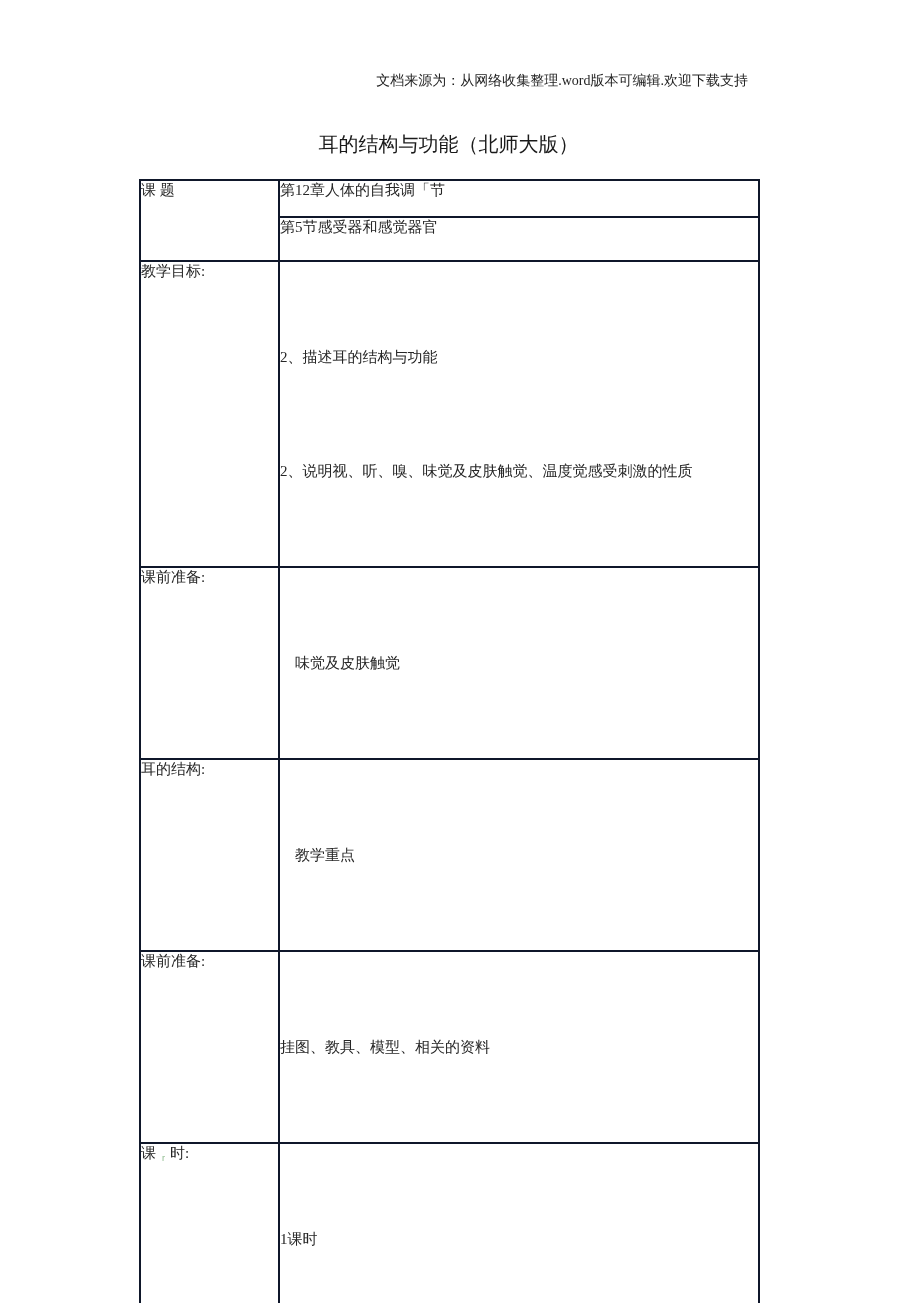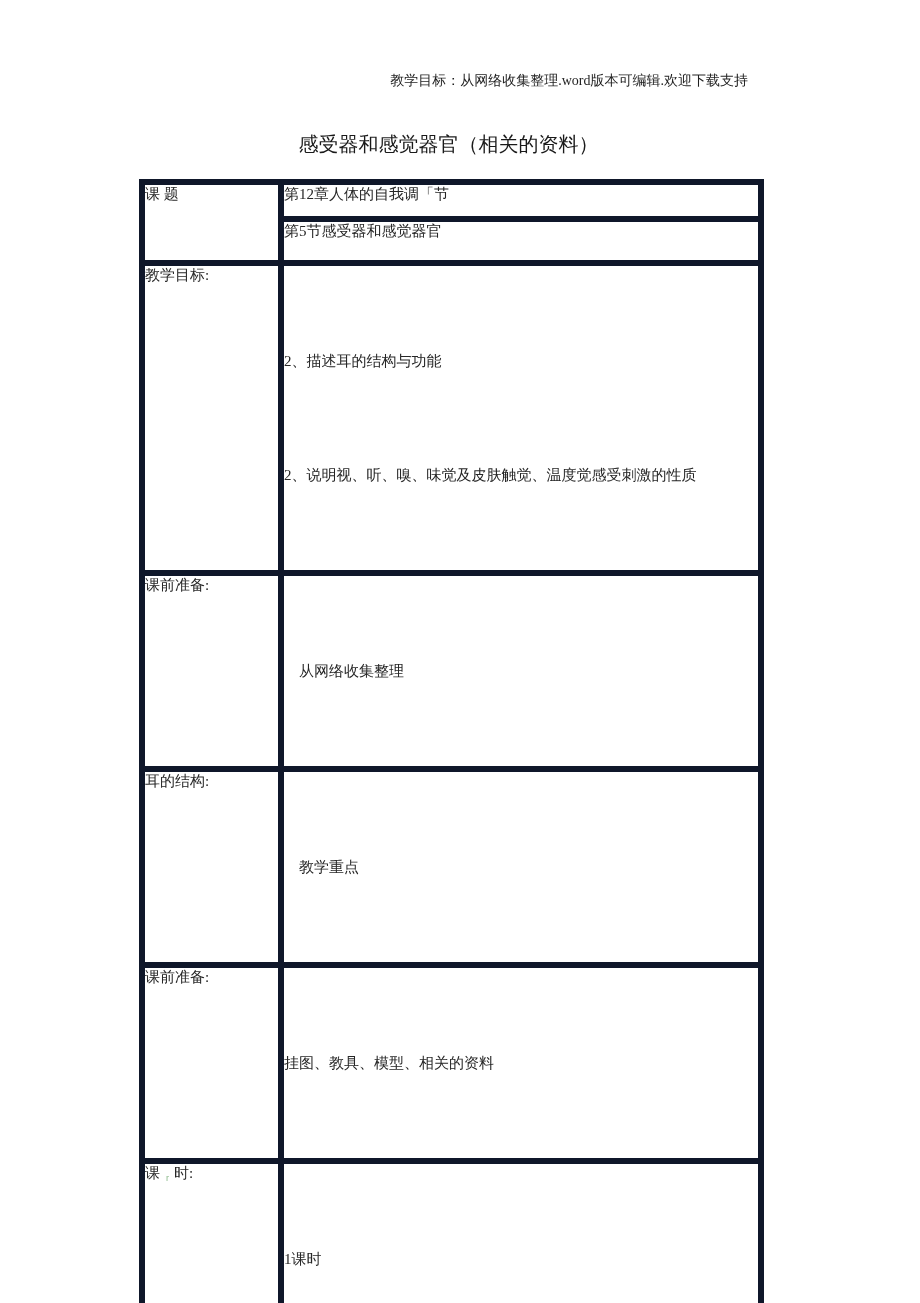--- a/index.html
+++ b/index.html
@@ -25,21 +25,21 @@
   }
   table.lesson{
     position:absolute;left:139px;top:179px;
     width:619px;
     border-collapse:collapse;
     table-layout:fixed;
     font-size:15px;
     color:#262626;
   }
   table.lesson td{
-    border:6px solid #0f172a;
+    border:2px solid #0f172a;
     vertical-align:top;
     overflow:hidden;
     padding:0;
     margin-left:19px;
   }
   .h37{height:37px}.h35{height:44px}.h78{height:78px}.h67{height:67px}
   .h46{height:46px}
   td.label-cell{padding:11px 4px 0 18px;}
   td.center-mid{vertical-align:middle;padding:0 4px;}
   td.value-cell{padding:9px 10px 0 10px;line-height:38px;white-space:pre;}
@@ -50,23 +50,23 @@
     font-family:"Liberation Sans","DejaVu Sans",sans-serif;
     vertical-align:-3px;
     margin:0 5px 0 6px;
   }
 </style>
 </head>
 <body>
 
 <div class="page">
 
-  <div class="header-note">教学目标：从网络收集整理.word版本可编辑.欢迎下载支持</div>
+  <div class="header-note">文档来源为：从网络收集整理.word版本可编辑.欢迎下载支持</div>
 
-  <div class="doc-title">感受器和感觉器官（相关的资料）</div>
+  <div class="doc-title">耳的结构与功能（北师大版）</div>
 
   <table class="lesson">
     <colgroup>
       <col style="width:139px">
       <col style="width:354px">
       <col style="width:126px">
     </colgroup>
 
     <tbody>
         <tr class="h37">
@@ -91,21 +91,21 @@
         <div class="vline">2、描述耳的结构与功能</div>
         <div class="vline">2、说明视、听、嗅、味觉及皮肤触觉、温度觉感受刺激的性质</div>
       </td>
     </tr>
 
     <tr class="h67">
       <td class="label-cell">
         <span>课前准备:</span>
       </td>
       <td class="value-cell" colspan="2">
-        <div class="vline">　从网络收集整理</div>
+        <div class="vline">　味觉及皮肤触觉</div>
       </td>
     </tr>
 
     <tr class="h67">
       <td class="label-cell">
         <span>耳的结构:</span>
       </td>
       <td class="value-cell" colspan="2">
         <div class="vline">　教学重点</div>
       </td>

